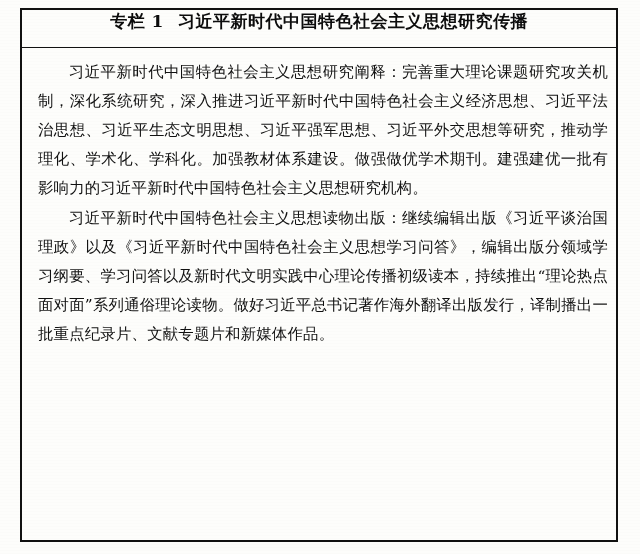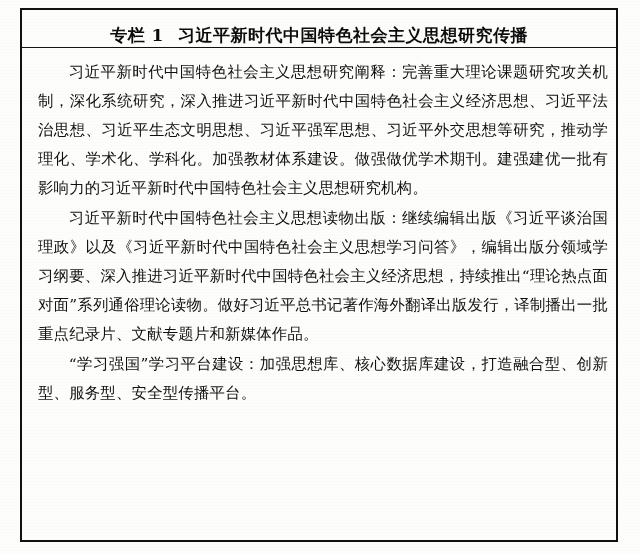--- a/index.html
+++ b/index.html
@@ -28,21 +28,21 @@
     border: 2px solid #111;
     box-sizing: border-box;
     background: #fdfdfb;
   }
   .title-area {
     position: relative;
     height: 38px;
     border-bottom: 1.5px solid #111;
     box-sizing: border-box;
     display: flex;
-    align-items: flex-end;
+    align-items: flex-start;
     justify-content: center;
   }
   .title {
     font-family: "DejaVu Serif", "Liberation Serif", serif;
     font-weight: bold;
     font-size: 17px;
     letter-spacing: 0.5px;
     color: #0c0c0c;
     white-space: nowrap;
   }
@@ -80,19 +80,18 @@
   <div class="box">
 
     <div class="title-area">
       <div class="title">
         <span class="label">专栏 1</span><span>习近平新时代中国特色社会主义思想研究传播</span>
       </div>
     </div>
 
     <div class="body-area">
       <p class="para">习近平新时代中国特色社会主义思想研究阐释：完善重大理论课题研究攻关机制，深化系统研究，深入推进习近平新时代中国特色社会主义经济思想、习近平法治思想、习近平生态文明思想、习近平强军思想、习近平外交思想等研究，推动学理化、学术化、学科化。加强教材体系建设。做强做优学术期刊。建强建优一批有影响力的习近平新时代中国特色社会主义思想研究机构。</p>
-      <p class="para">习近平新时代中国特色社会主义思想读物出版：继续编辑出版《习近平谈治国理政》以及《习近平新时代中国特色社会主义思想学习问答》，编辑出版分领域学习纲要、深入推进习近平新时代中国特色社会主义经济思想，持续推出“理论热点面对面”系列通俗理论读物。做好习近平总书记著作海外翻译出版发行，译制播出一批重点纪录片、文献专题片和新媒体作品。</p>
-      <p class="para">“学习强国”学习平台建设：加强思想库、核心数据库建设，打造融合型、创新型、服务型、安全型传播平台。</p>
+      <p class="para">习近平新时代中国特色社会主义思想读物出版：继续编辑出版《习近平谈治国理政》以及《习近平新时代中国特色社会主义思想学习问答》，编辑出版分领域学习纲要、学习问答以及新时代文明实践中心理论传播初级读本，持续推出“理论热点面对面”系列通俗理论读物。做好习近平总书记著作海外翻译出版发行，译制播出一批重点纪录片、文献专题片和新媒体作品。</p>
     </div>
 
   </div>
   <div class="grain"></div>
 </div>
 
 </body></html>

